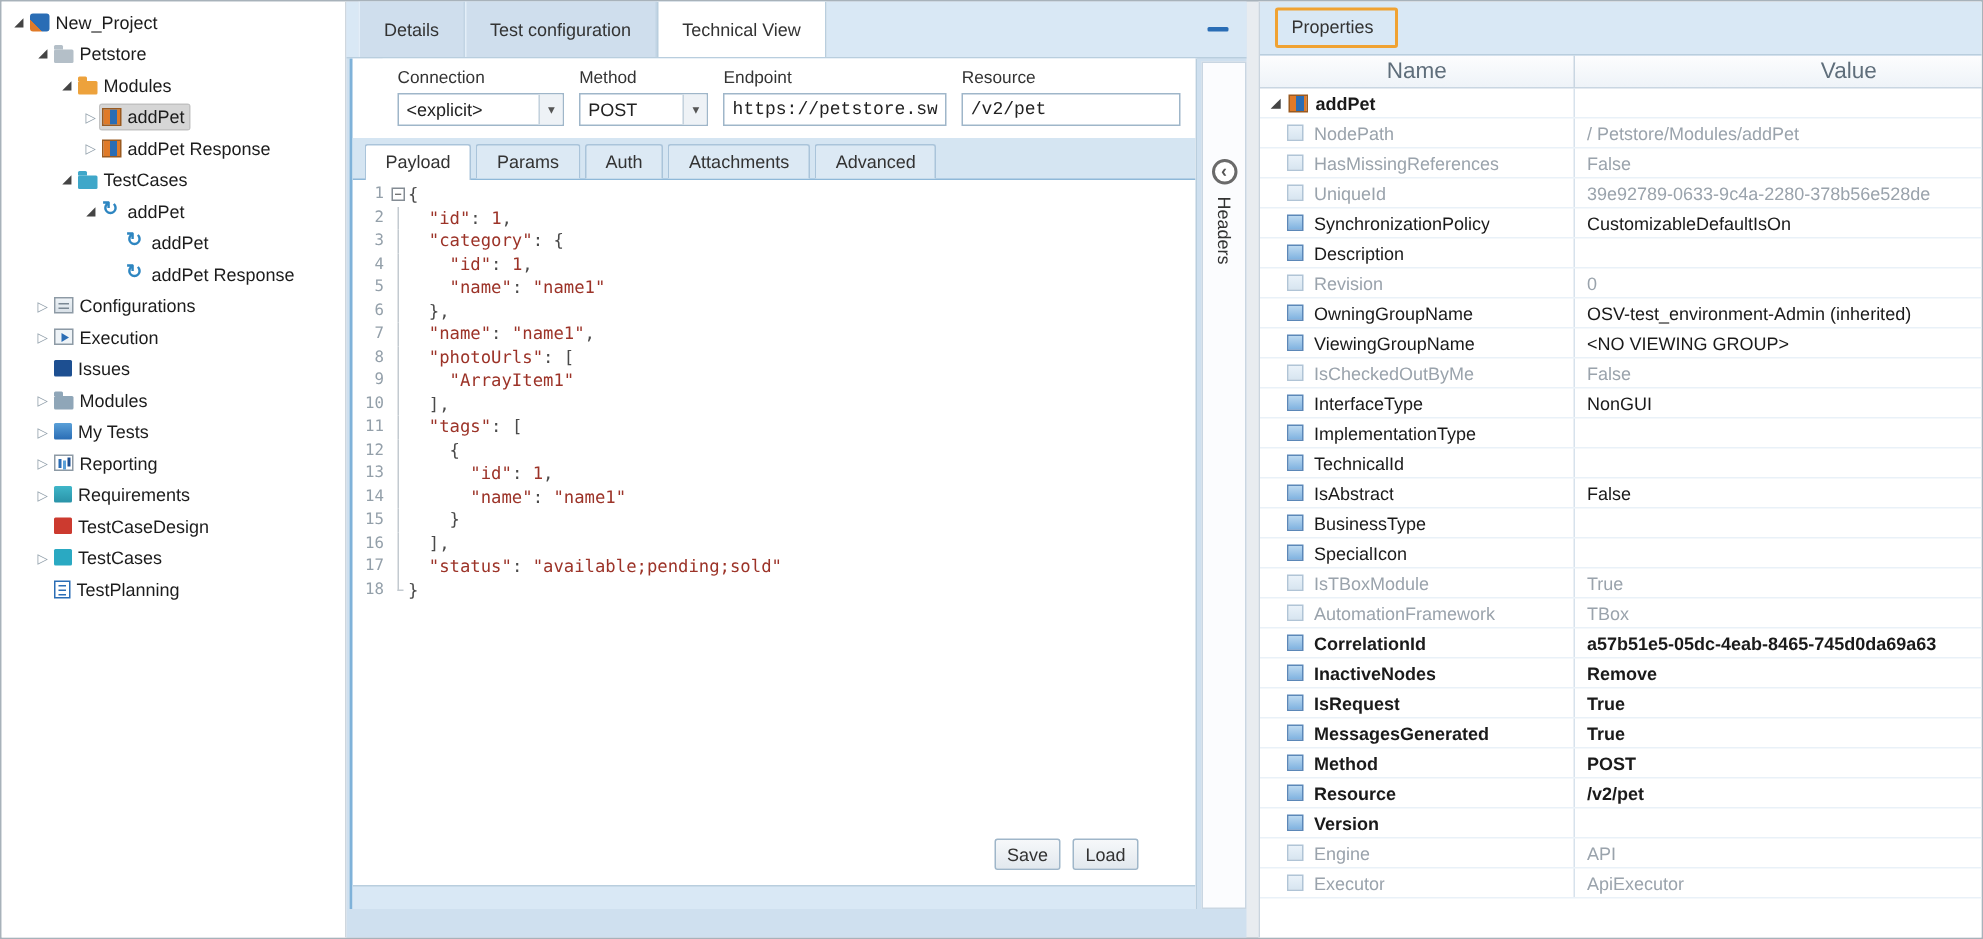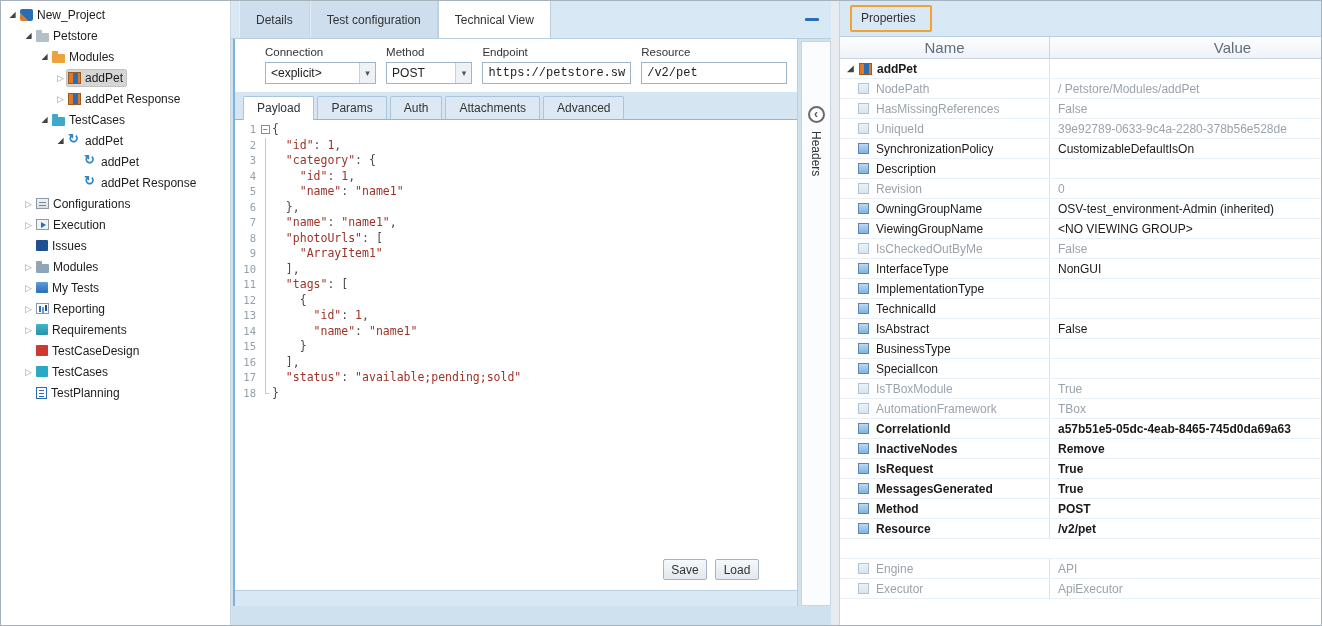--- a/index.html
+++ b/index.html
@@ -606,20 +606,24 @@
           <div class="vcell">POST</div>
         </div>
         <div class="prow bold">
           <div class="ncell">
             <span class="picon"></span>
             <span class="pname">Resource</span>
           </div>
           <div class="vcell">/v2/pet</div>
         </div>
         <div class="prow bold">
+          <div class="ncell">
+            <span class="picon"></span>
+            <span class="pname">Version</span>
+          </div>
         </div>
         <div class="prow readonly">
           <div class="ncell">
             <span class="picon dim"></span>
             <span class="pname">Engine</span>
           </div>
           <div class="vcell">API</div>
         </div>
         <div class="prow readonly">
           <div class="ncell">

